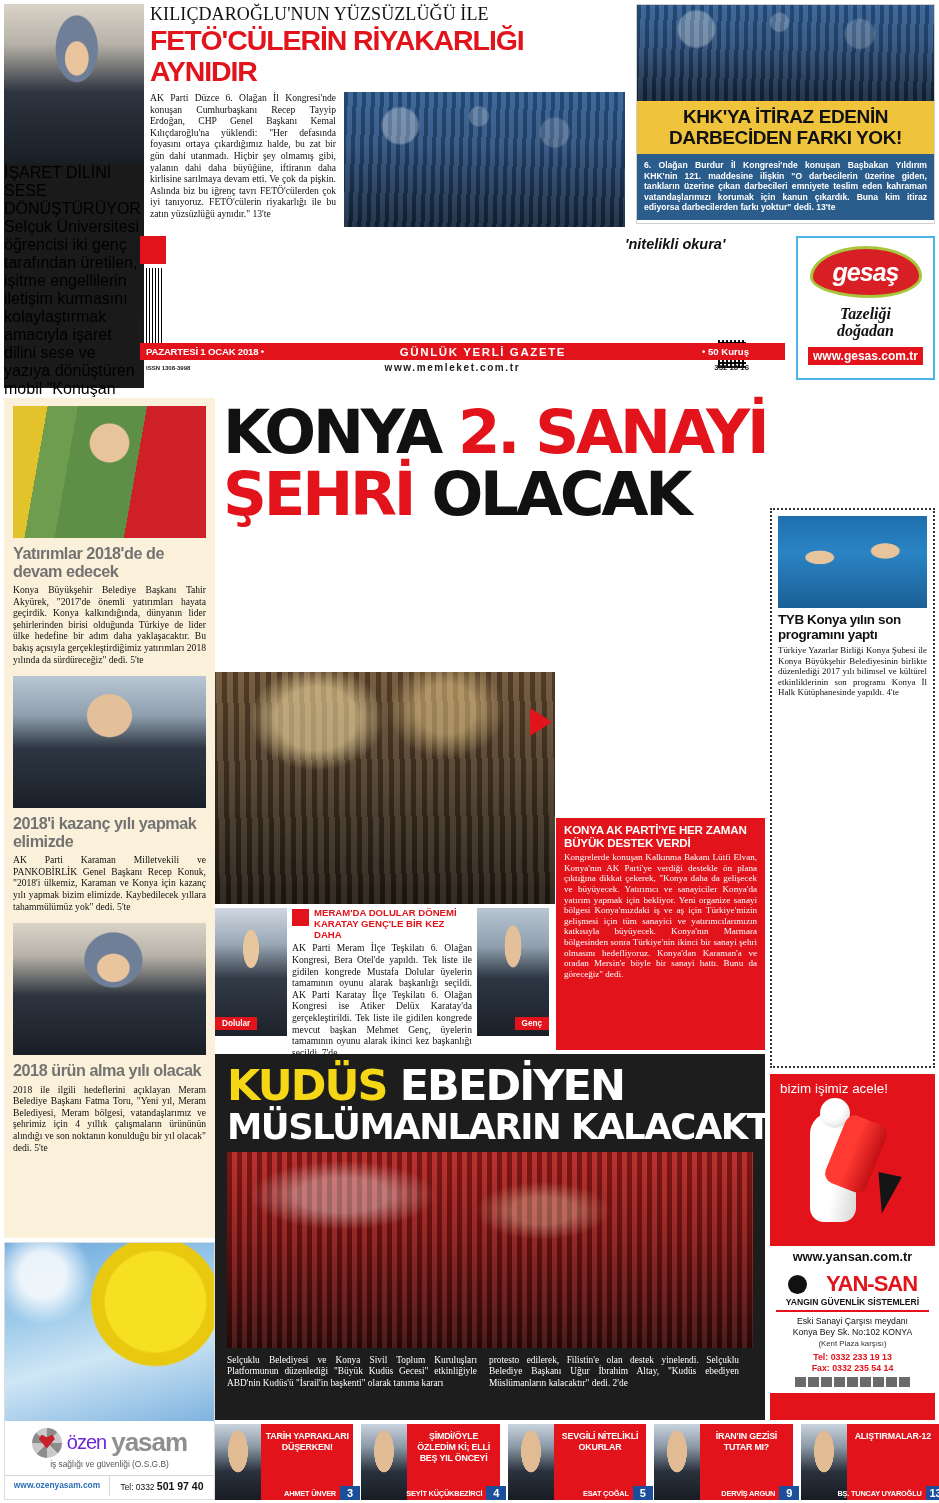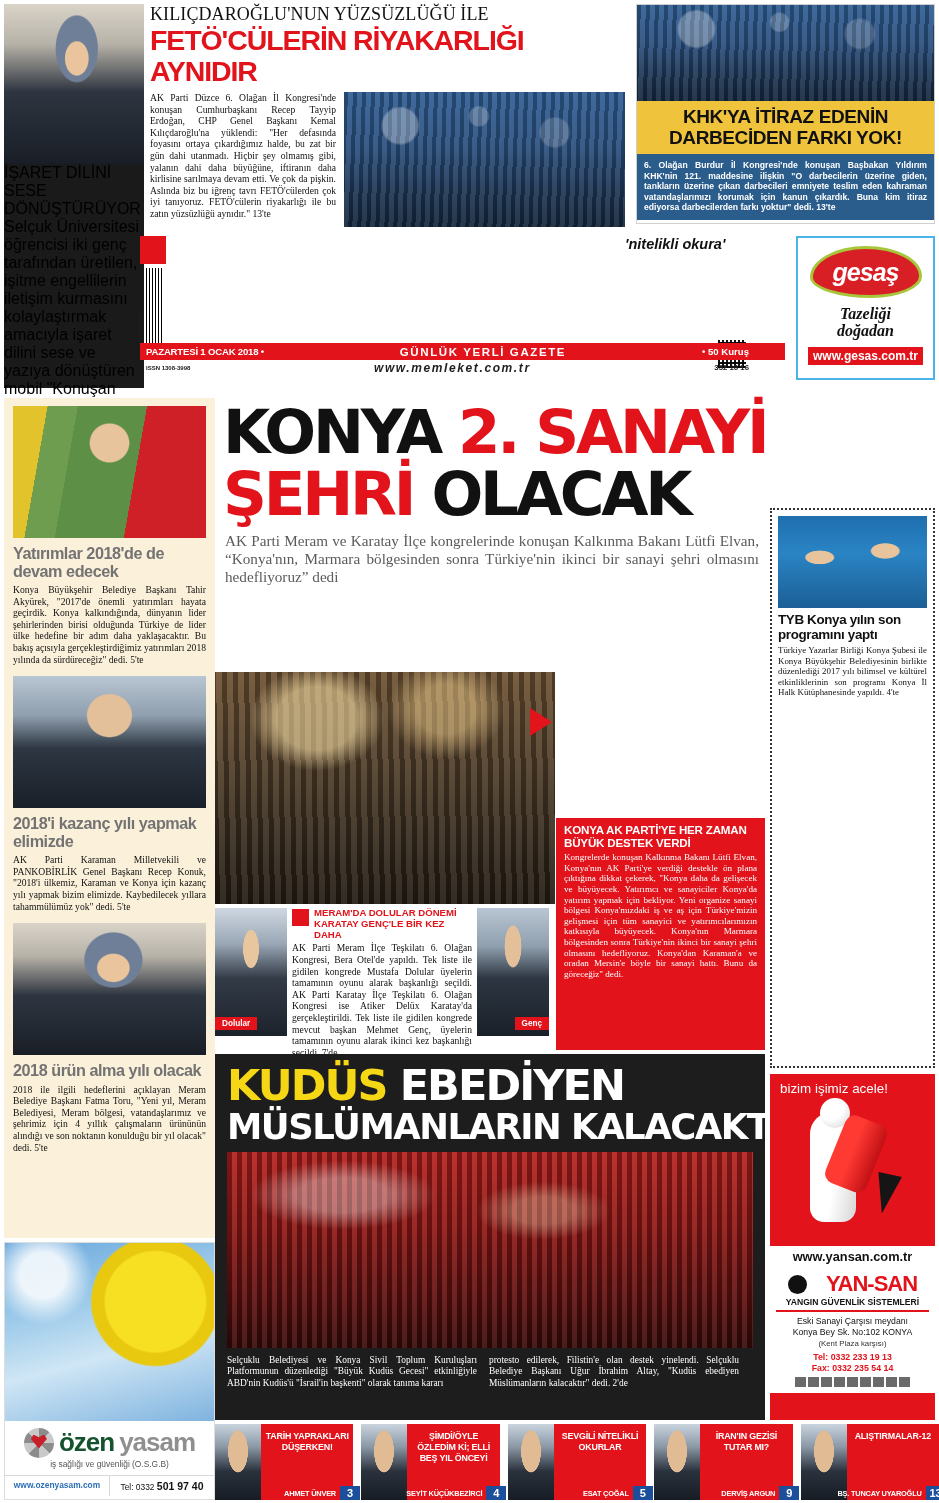--- a/index.html
+++ b/index.html
@@ -147,21 +147,21 @@
   }
   #mh-redbar {
     left:140px; top:343px; width:645px; height:17px; background:#e2131b;
     color:#fff; display:flex; align-items:center;
   }
   #mh-redbar .dt { font-size:9.6px; font-weight:bold; padding-left:6px; letter-spacing:-.2px; }
   #mh-redbar .mid { flex:1; text-align:center; font-size:11.5px; font-weight:bold; letter-spacing:1.6px; }
   #mh-redbar .pr { font-size:9.6px; font-weight:bold; padding-right:36px; }
   #mh-underbar { left:140px; top:361px; width:645px; height:13px; color:#222; display:flex; align-items:center; }
   #mh-underbar .issn { font-size:6px; font-weight:bold; padding-left:6px; }
-  #mh-underbar .url { flex:1; text-align:center; font-size:12px; font-weight:bold; letter-spacing:1.6px;font-style:italic; }
+  #mh-underbar .url { flex:1; text-align:center; font-size:10px; font-weight:bold; letter-spacing:1.6px; }
   #mh-underbar .tel { font-size:7.8px; font-weight:bold; padding-right:36px; }
 
   
   #gesas { left:796px; top:236px; width:139px; height:144px; border:2px solid #4ab4e8; background:#fff; }
   #gesas .blob {
     margin:8px auto 0; width:112px; height:52px; background:#d81f26;
     border:3px solid #a8c63b; border-radius:50% 50% 45% 55% / 60% 58% 42% 40%;
     display:flex; align-items:center; justify-content:center;
   }
   #gesas .blob span { color:#fff; font-style:italic; font-weight:bold; font-size:25px; letter-spacing:-1px; }
@@ -299,21 +299,21 @@
 
   
   #ozen { left:4px; top:1242px; width:211px; height:258px; background:#fff; border:1px solid #ddd; }
   #ozen .img { width:100%; height:178px; }
   #ozen .logorow { display:flex; align-items:center; justify-content:center; gap:5px; padding-top:6px; }
   #ozen .gear { width:30px; height:30px; border-radius:50%;
     background:conic-gradient(#8c8c8c 0 12%, #c9c9c9 12% 25%, #8c8c8c 25% 37%, #c9c9c9 37% 50%, #8c8c8c 50% 62%, #c9c9c9 62% 75%, #8c8c8c 75% 87%, #c9c9c9 87% 100%);
     position:relative; }
   #ozen .gear:after { content:""; position:absolute; left:7px; top:7px; width:16px; height:14px;
     background:#c8202a; clip-path:polygon(50% 100%, 0 33%, 16% 0, 50% 20%, 84% 0, 100% 33%); }
-  #ozen .nm1 { color:#14532d; font-weight:bold; font-size:26px; letter-spacing:-1px; }
+  #ozen .nm1 { color:#6d28d9; font-weight:normal; font-size:20px; letter-spacing:-1px; }
   #ozen .nm2 { color:#8f8f8f; font-weight:bold; font-size:26px; letter-spacing:-1px; }
   #ozen .sub { text-align:center; font-size:8.4px; color:#555; padding-top:1px; }
   #ozen .bar { display:flex; margin-top:6px; border-top:1px solid #d8d8d8; }
   #ozen .bar .a { flex:1; text-align:center; font-size:8.4px; color:#2d6fb5; padding:4px 0; font-weight:bold; }
   #ozen .bar .b { flex:1; text-align:center; font-size:8.4px; color:#111; padding:4px 0; border-left:1px solid #d8d8d8; }
   #ozen .bar .b b { font-size:10.5px; }
 
   
   #colstrip { left:215px; top:1424px; width:724px; height:76px; display:flex; gap:8px; }
   .col-item { width:140px; height:76px; background:#e2131b; position:relative; display:flex; }
@@ -402,21 +402,20 @@
         <div class="lc-photo photo ph-hijab"></div>
         <div class="lc-h">2018 ürün alma yılı olacak</div>
         <div class="lc-b body-text">2018 ile ilgili hedeflerini açıklayan Meram Belediye Başkanı Fatma Toru, "Yeni yıl, Meram Belediyesi, Meram bölgesi, vatandaşlarımız ve şehrimiz için 4 yıllık çalışmaların ürününün alındığı ve son noktanın konulduğu bir yıl olacak" dedi. 5'te</div>
       </div>
     </div>
   </div>
 
   <div class="abs" id="center">
     <div id="hl-1"><span>KONYA</span> <span class="red">2. SANAYİ</span></div>
     <div id="hl-2"><span class="red">ŞEHRİ</span> <span>OLACAK</span></div>
-    <div id="hl-sub">AK Parti Meram ve Karatay İlçe kongrelerinde konuşan Kalkınma Bakanı Lütfi Elvan, “Konya'nın, Marmara bölgesinden sonra Türkiye'nin ikinci bir sanayi şehri olmasını hedefliyoruz” dedi</div>
   </div>
 
   <div class="abs photo ph-hall" id="main-photo"></div>
   <div class="abs" id="main-arrow"></div>
 
   <div class="abs" id="red-art">
     <div class="h">
       <div>KONYA AK PARTİ'YE HER ZAMAN</div>
       <div>BÜYÜK DESTEK VERDİ</div>
     </div>

